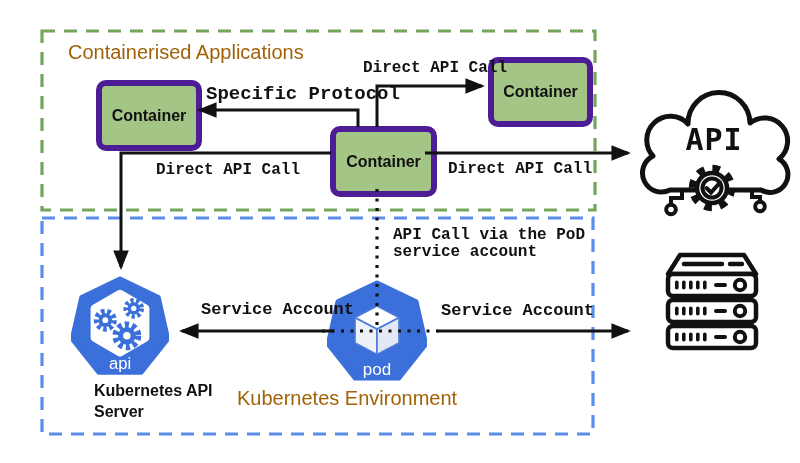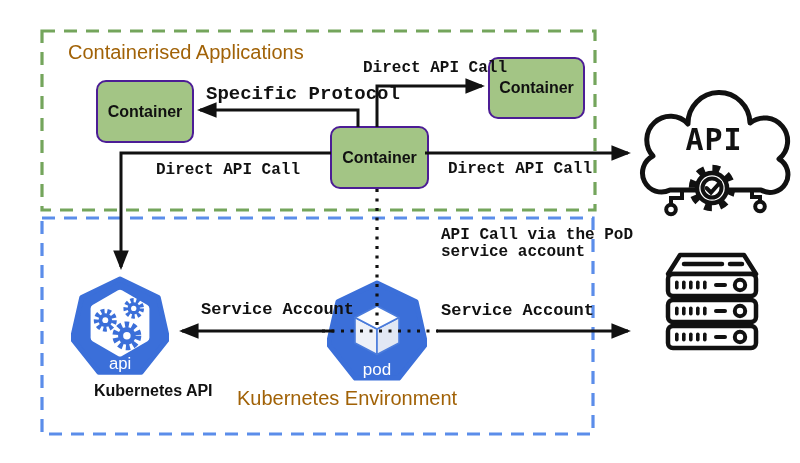--- a/index.html
+++ b/index.html
@@ -2,26 +2,26 @@
 <html><head>
 <meta charset="utf-8">
 <style>
   html,body{margin:0;padding:0;background:#fff;}
   .canvas{position:relative;width:800px;height:463px;background:#ffffff;
           font-family:"Liberation Sans",sans-serif;overflow:hidden;}
   svg.layer{position:absolute;left:0;top:0;width:800px;height:463px;pointer-events:none;}
   .boxes-svg{z-index:0;}
   .arrows-svg{z-index:4;}
   .title{position:absolute;font-size:20px;color:#a16207;white-space:nowrap;z-index:2;}
-  .cbox{position:absolute;background:#a3c585;border:2px solid #4c1d95;border-radius:10px;
+  .cbox{position:absolute;background:#a3c585;border:6px solid #4c1d95;border-radius:10px;
         display:flex;align-items:center;justify-content:center;
         font-weight:bold;font-size:16px;color:#111;z-index:2;}
   .lbl{position:absolute;font-weight:bold;font-size:16px;color:#111;
        white-space:nowrap;z-index:3;line-height:17px;font-family:Liberation Mono, monospace;}
-  .lbl span{display:block;margin-left:48px;}
+  .lbl span{display:block;}
   .node-label{position:absolute;font-weight:bold;font-size:16px;color:#111;
        white-space:nowrap;z-index:3;line-height:21px;margin-left:20px;}
   .node-label span{display:block;}
   .gray-label{position:absolute;font-size:23px;color:#8a8a8a;white-space:nowrap;
        z-index:2;line-height:29px;}
   .gray-label span{display:block;}
   .icon{position:absolute;z-index:1;}
   .k8s-hept{stroke-linejoin:round;}
 </style>
 </head>
@@ -53,20 +53,21 @@
   <div class="lbl" style="left:448px;top:161px">Direct API Call</div>
   <div class="lbl" style="left:393px;top:227px">
     <span>API Call via the PoD</span>
     <span>service account</span>
   </div>
   <div class="lbl" style="left:201px;top:301px;font-size:17px">Service Account</div>
   <div class="lbl" style="left:441px;top:302px;font-size:17px">Service Account</div>
 
   <div class="node-label" style="left:74px;top:380px">
     <span>Kubernetes API</span>
+    <span>Server</span>
   </div>
 
   <svg class="icon" style="left:71px;top:276px" width="98" height="104" viewBox="0 0 100 106">
     <polygon class="k8s-hept" points="50,3 89.1,21.8 98.7,64.1 71.7,98.1 28.3,98.1 1.3,64.1 10.9,21.8" stroke-width="5" stroke="#3b6fd9" fill="#3b6fd9"></polygon>
     <polygon points="50,18 76,33 76,63 50,78 24,63 24,33" fill="#ffffff" stroke="#ffffff" stroke-width="8" stroke-linejoin="round"></polygon>
     <g>
       <circle cx="64" cy="33" r="8" fill="none" stroke="#3b6fd9" stroke-width="5" stroke-dasharray="3.2 2.5"></circle>
       <circle cx="64" cy="33" r="6.3" fill="#3b6fd9"></circle>
       <circle cx="64" cy="33" r="2.7" fill="#ffffff"></circle>
     </g>

